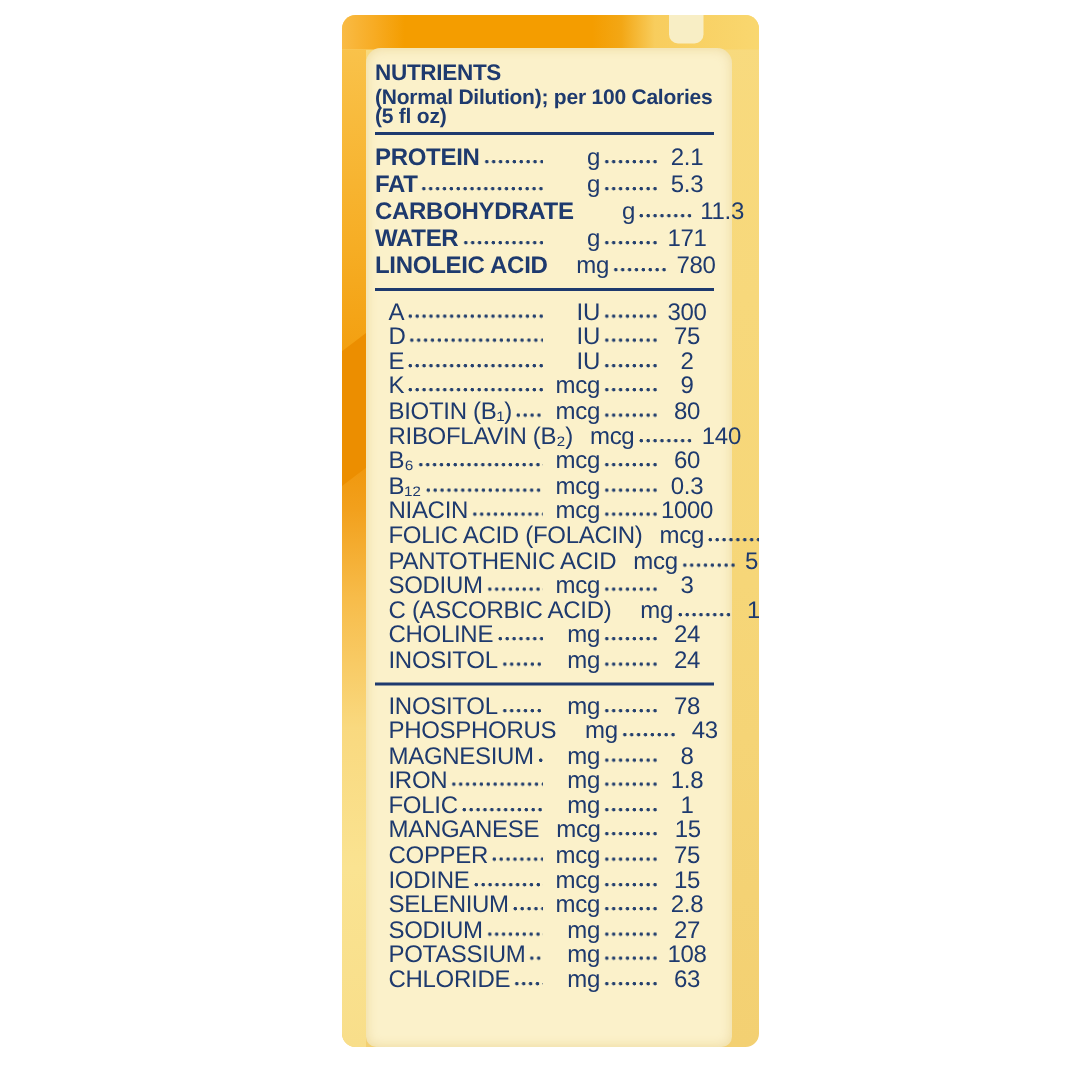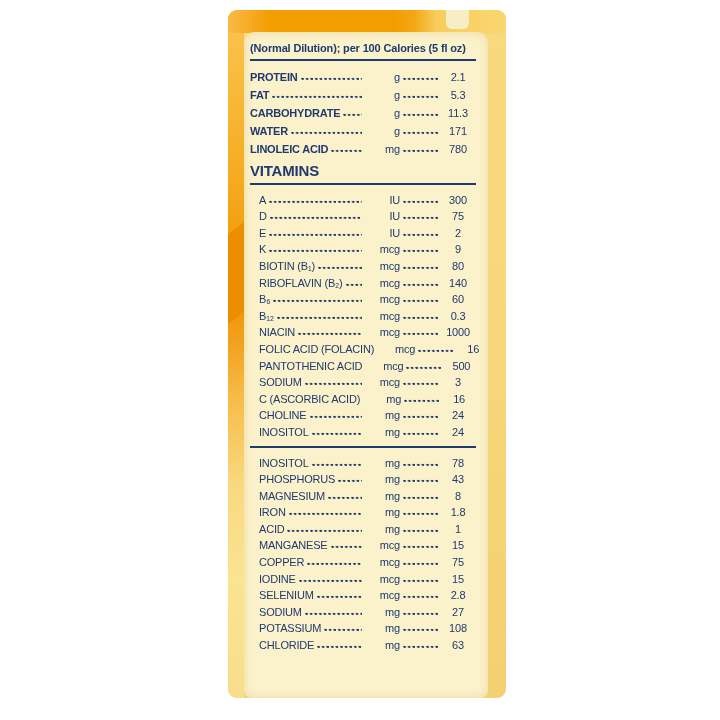--- a/index.html
+++ b/index.html
@@ -39,29 +39,29 @@
   .panel {
     position:absolute; left:16px; top:22px; width:244px; height:666px;
     background:#fbf1ca;
     border-radius:10px 10px 7px 7px;
     padding:9px 12px 8px 6px;
     box-shadow: inset 0 0 8px rgba(209,166,63,0.33);
   }
   .sec { margin-top:7px; }
   .sec:first-child { margin-top:0; }
   .sec-title { font-size:15px; font-weight:700; letter-spacing:-0.2px; line-height:16px; }
-  .sec-sub { font-size:11px; font-weight:700; letter-spacing:-0.15px; line-height:13px; margin-top:1px; }
+  .sec-sub { font-size:14px; font-weight:700; letter-spacing:-0.15px; line-height:13px; margin-top:1px; }
   .rule { border-bottom:2px solid #1e3a6e; margin:4px 0 5px 0; }
   .rows { display:block; }
   .row {
     display:grid;
     grid-template-columns:auto 1fr 36px 40px 36px;
     align-items:end;
     height:18px;
-    font-size:11px;
+    font-size:16px;
   }
   .row > span { line-height:14px; }
   .nm { font-weight:700; white-space:nowrap; letter-spacing:-0.2px; }
   .unit { text-align:right; font-weight:400; letter-spacing:-0.2px; }
   .val { text-align:center; font-weight:400; letter-spacing:-0.2px; }
   .dots {
     align-self:end; height:4px; margin:0 2px 3px 3px;
     background-image:radial-gradient(circle at 1.5px 1.8px, #24406e 1.02px, rgba(0,0,0,0) 1.35px);
     background-size:4.6px 4px;
     background-repeat:repeat-x;
@@ -74,20 +74,21 @@
 
 <div class="package">
   <div class="top-band"></div>
   <div class="notch"></div>
   <div class="left-strip"></div>
   <div class="left-wedge"></div>
 
   <div class="panel">
 
     <div class="sec">
+      <div class="sec-title">NUTRIENTS</div>
       <div class="sec-sub">(Normal Dilution); per 100 Calories (5 fl oz)</div>
       <div class="rule"></div>
       <div class="rows">
 
           <div class="row">
             <span class="nm">PROTEIN</span>
             <span class="dots"></span>
             <span class="unit">g</span>
             <span class="dots"></span>
             <span class="val">2.1</span>
@@ -121,21 +122,20 @@
             <span class="nm">LINOLEIC ACID</span>
             <span class="dots"></span>
             <span class="unit">mg</span>
             <span class="dots"></span>
             <span class="val">780</span>
           </div>
         </div>
     </div>
 
     <div class="sec light">
-      <div class="sec-title">VITAMINS</div>
       <div class="rule"></div>
       <div class="rows">
 
           <div class="row">
             <span class="nm">A</span>
             <span class="dots"></span>
             <span class="unit">IU</span>
             <span class="dots"></span>
             <span class="val">300</span>
           </div>
@@ -284,21 +284,21 @@
 
           <div class="row">
             <span class="nm">IRON</span>
             <span class="dots"></span>
             <span class="unit">mg</span>
             <span class="dots"></span>
             <span class="val">1.8</span>
           </div>
 
           <div class="row">
-            <span class="nm">ACID</span>
+            <span class="nm">FOLIC</span>
             <span class="dots"></span>
             <span class="unit">mg</span>
             <span class="dots"></span>
             <span class="val">1</span>
           </div>
 
           <div class="row">
             <span class="nm">MANGANESE</span>
             <span class="dots"></span>
             <span class="unit">mcg</span>

